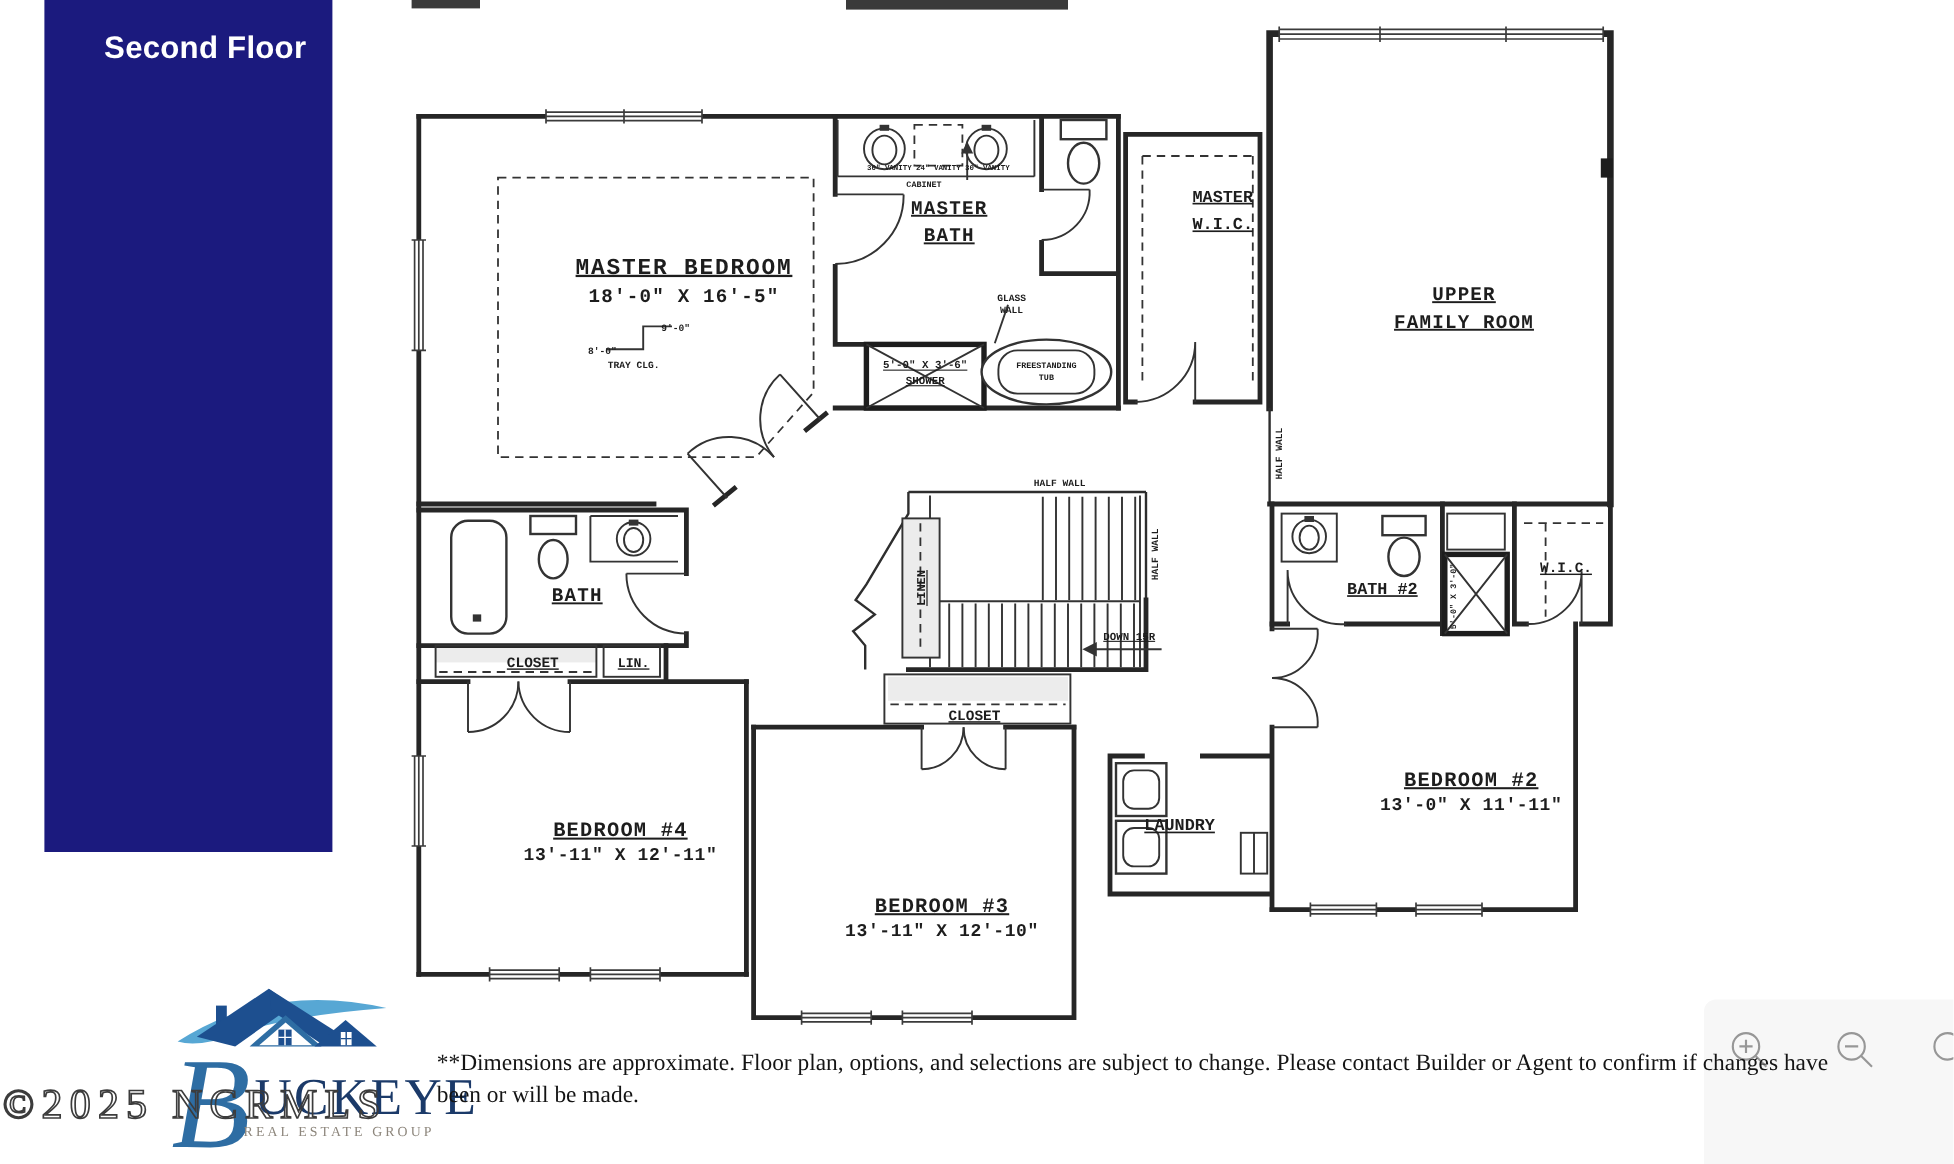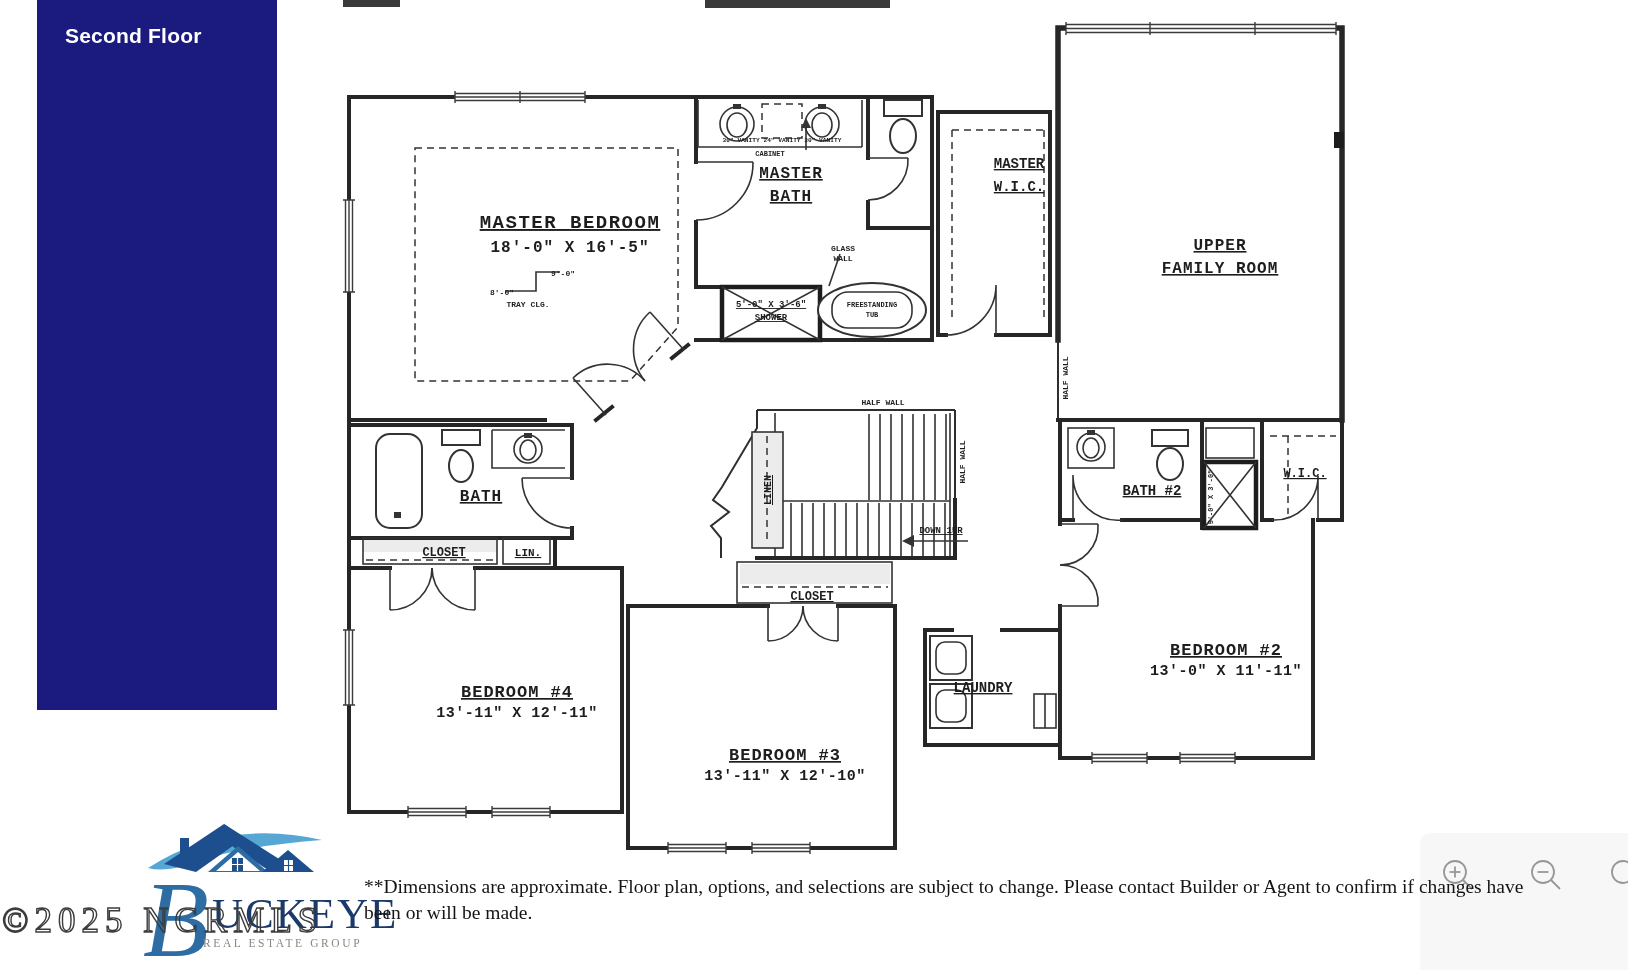--- a/index.html
+++ b/index.html
@@ -1,19 +1,19 @@
 <!DOCTYPE html>
 <html style="--badge-navy: #1b1a7e; --logo-navy: #1d4f8f; --logo-light-blue: #57a7d4; --logo-script-blue: #2e6da3; --logo-tagline-gray: #8d867c;"><head>
 <meta charset="utf-8">
 <style>
   html,body{margin:0;padding:0;background:#fff;}
   .stage{position:relative;width:1628px;height:970px;background:#ffffff;overflow:hidden;font-family:"Liberation Sans",sans-serif;}
   .plan-svg{position:absolute;left:0;top:0;width:1628px;height:970px;}
   .floor-badge{position:absolute;left:37px;top:0;width:240px;height:710px;background:var(--badge-navy,#1b1a7e);}
-  .floor-badge span{display:block;padding:24px 0 0 28px;color:#fff;font-size:21px;font-weight:bold;letter-spacing:.2px;}
+  .floor-badge span{display:block;padding:24px 0 0 28px;color:#fff;font-size:26px;font-weight:bold;letter-spacing:.2px;text-align:center;}
   .watermark{position:absolute;left:2px;top:901px;font-family:"Liberation Serif",serif;font-size:35px;letter-spacing:6px;color:transparent;-webkit-text-stroke:1.4px #3c3c3c;white-space:nowrap;z-index:5;}
   .disclaimer{position:absolute;left:337px;top:874px;width:1198px;font-family:"Liberation Serif",serif;font-size:19.5px;line-height:25.5px;color:#141414;z-index:4;margin-left:27px;}
   .toolbar{position:absolute;left:1420px;top:833px;width:230px;height:137px;background:#f7f7f7;border-radius:10px 0 0 0;z-index:3;}
   .toolbar button{position:absolute;top:24px;width:36px;height:36px;background:transparent;border:none;padding:0;cursor:pointer;}
   .tb-zoom-in{left:20px;} .tb-zoom-out{left:108px;} .tb-extra{left:188px;}
   .toolbar svg{stroke:#979797;fill:none;stroke-width:1.8;}
   
   .w{stroke:#262626;stroke-width:4;fill:none;stroke-linecap:square;}
   .w5{stroke:#262626;stroke-width:5.5;fill:none;stroke-linecap:square;}
   .w2{stroke:#2e2e2e;stroke-width:2;fill:none;}

